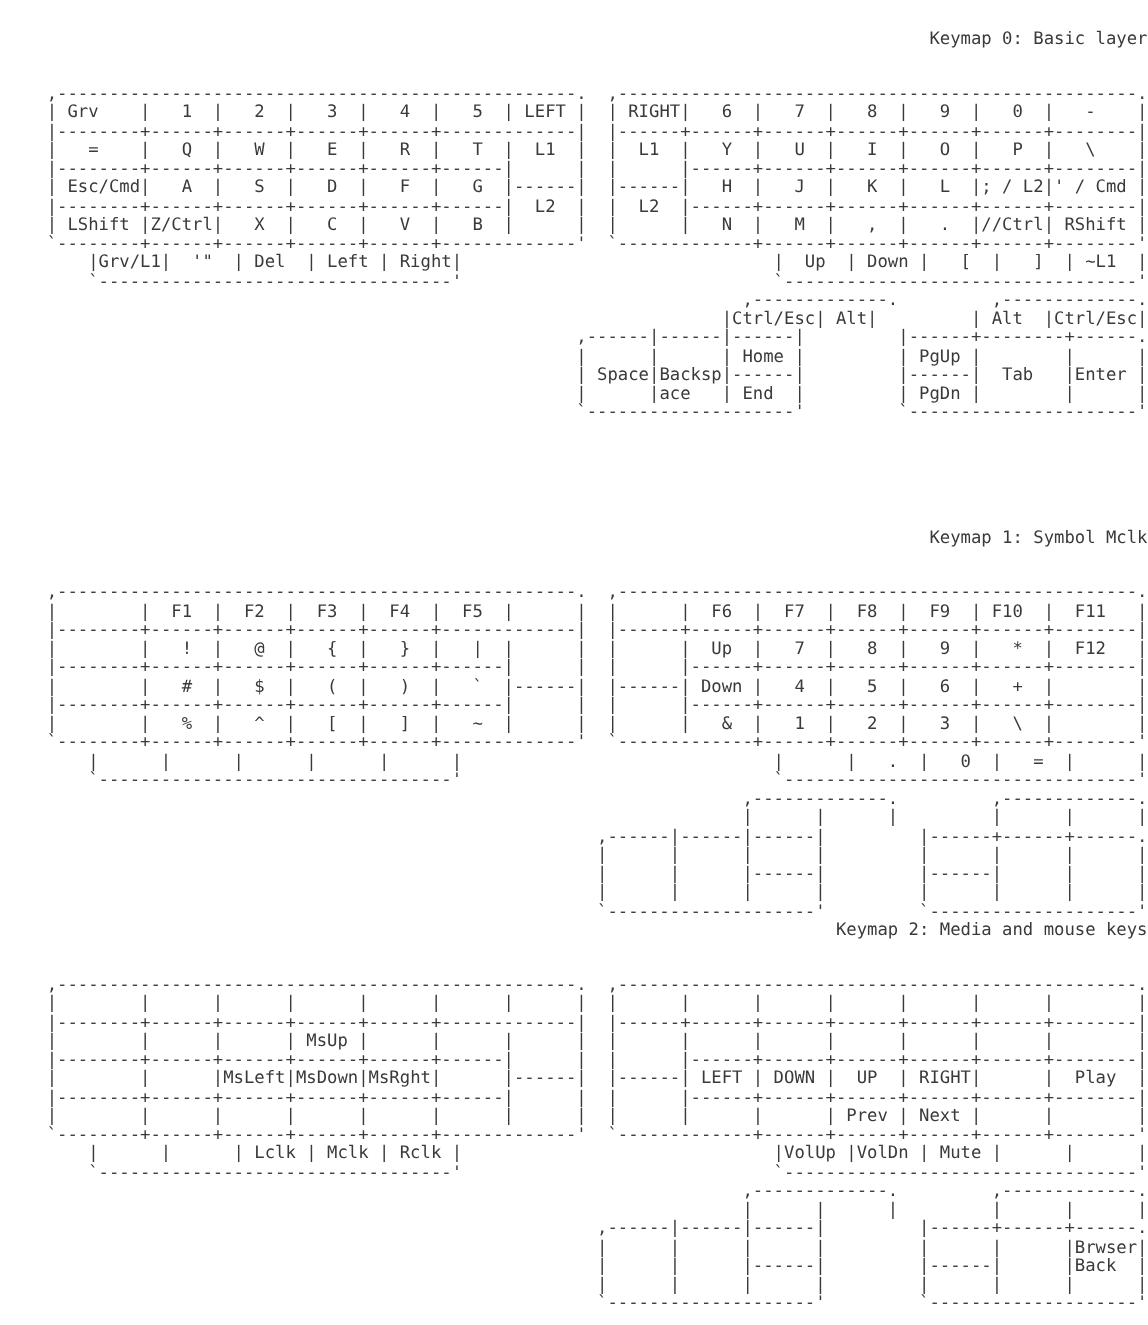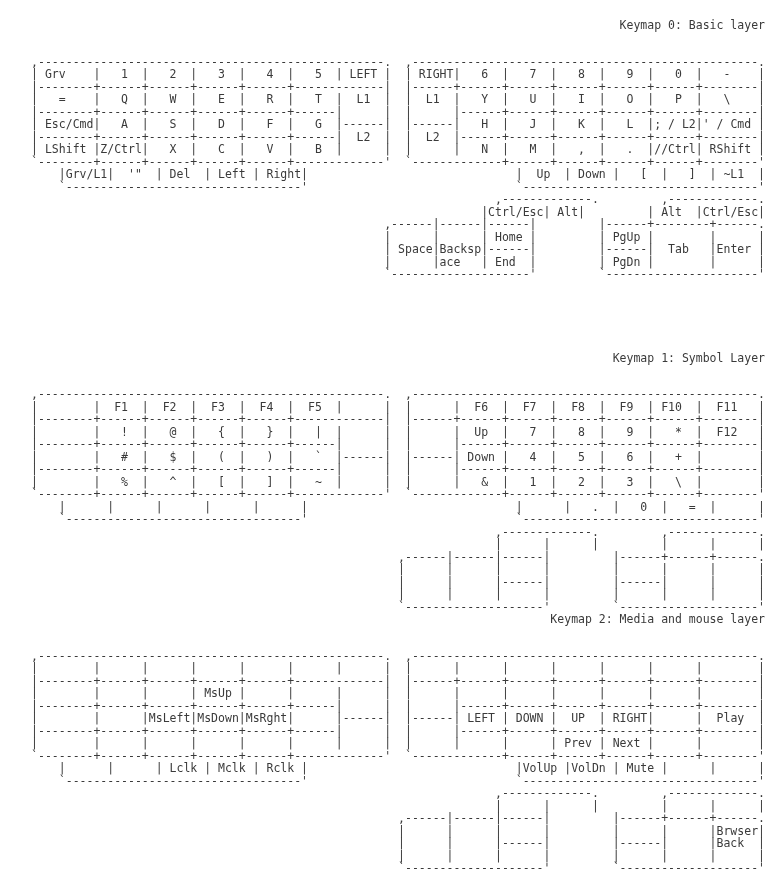--- a/index.html
+++ b/index.html
@@ -49,21 +49,21 @@
                                ,-------------.         ,-------------.
                                |Ctrl/Esc| Alt|         | Alt  |Ctrl/Esc|
                         ,------|------|------|         |------+--------+------.
                         |      |      | Home |         | PgUp |        |      |
                         | Space|Backsp|------|         |------|  Tab   |Enter |
                         |      |ace   | End  |         | PgDn |        |      |
                         `--------------------'         `----------------------'</pre>
   </section>
 
   <section class="sec-1">
-    <pre class="title">Keymap 1: Symbol Layer</pre>
+    <pre class="title">Keymap 1: Symbol Mclk</pre>
     <pre class="art">,--------------------------------------------------.  ,--------------------------------------------------.
 |        |  F1  |  F2  |  F3  |  F4  |  F5  |      |  |      |  F6  |  F7  |  F8  |  F9  | F10  |  F11   |
 |--------+------+------+------+------+-------------|  |------+------+------+------+------+------+--------|
 |        |   !  |   @  |   {  |   }  |   |  |      |  |      |  Up  |   7  |   8  |   9  |   *  |  F12   |
 |--------+------+------+------+------+------|      |  |      |------+------+------+------+------+--------|
 |        |   #  |   $  |   (  |   )  |   `  |------|  |------| Down |   4  |   5  |   6  |   +  |        |
 |--------+------+------+------+------+------|      |  |      |------+------+------+------+------+--------|
 |        |   %  |   ^  |   [  |   ]  |   ~  |      |  |      |   &amp;  |   1  |   2  |   3  |   \  |        |
 `--------+------+------+------+------+-------------'  `-------------+------+------+------+------+--------'
   |      |      |      |      |      |                              |      |   .  |   0  |   =  |      |
@@ -71,21 +71,21 @@
                                ,-------------.         ,-------------.
                                |      |      |         |      |      |
                         ,------|------|------|         |------+------+------.
                         |      |      |      |         |      |      |      |
                         |      |      |------|         |------|      |      |
                         |      |      |      |         |      |      |      |
                         `--------------------'         `--------------------'</pre>
   </section>
 
   <section class="sec-2">
-    <pre class="title">Keymap 2: Media and mouse layer</pre>
+    <pre class="title">Keymap 2: Media and mouse keys</pre>
     <pre class="art">,--------------------------------------------------.  ,--------------------------------------------------.
 |        |      |      |      |      |      |      |  |      |      |      |      |      |      |        |
 |--------+------+------+------+------+-------------|  |------+------+------+------+------+------+--------|
 |        |      |      | MsUp |      |      |      |  |      |      |      |      |      |      |        |
 |--------+------+------+------+------+------|      |  |      |------+------+------+------+------+--------|
 |        |      |MsLeft|MsDown|MsRght|      |------|  |------| LEFT | DOWN |  UP  | RIGHT|      |  Play  |
 |--------+------+------+------+------+------|      |  |      |------+------+------+------+------+--------|
 |        |      |      |      |      |      |      |  |      |      |      | Prev | Next |      |        |
 `--------+------+------+------+------+-------------'  `-------------+------+------+------+------+--------'
   |      |      | Lclk | Mclk | Rclk |                              |VolUp |VolDn | Mute |      |      |

